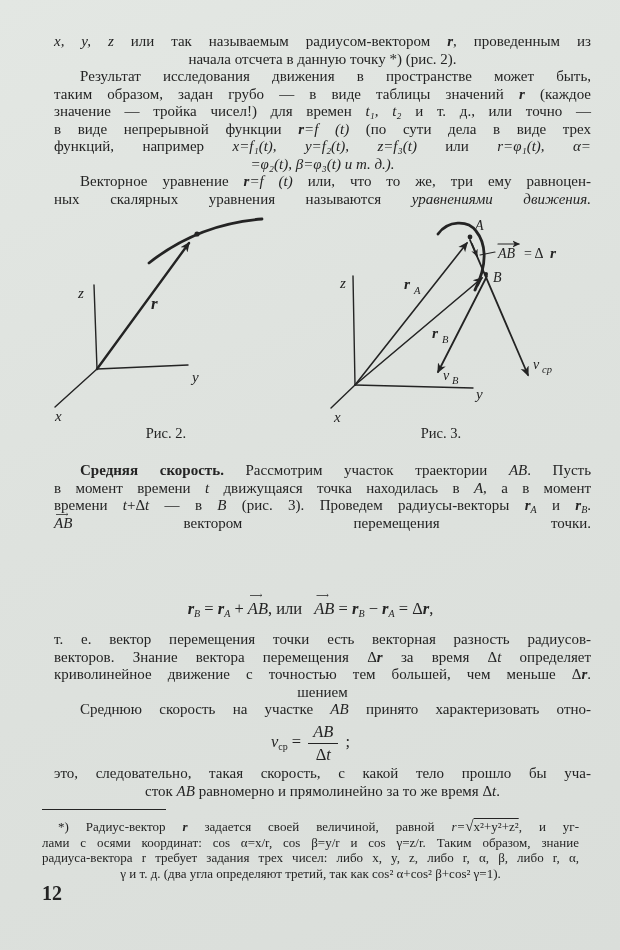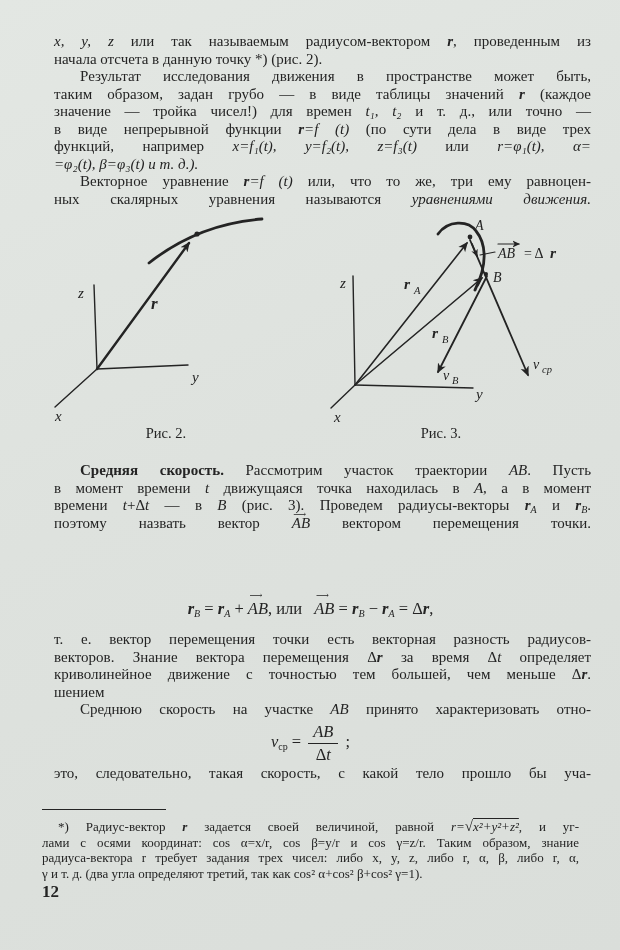--- a/index.html
+++ b/index.html
@@ -6,40 +6,40 @@
   .page{
     position:relative;width:620px;height:950px;margin:0 auto;
     background:linear-gradient(155deg,#e3e7e3 0%,#dee2de 45%,#dadeda 100%);
     color:#242424;
     font-family:"Liberation Serif","DejaVu Serif",serif;
     font-size:15px;overflow:hidden;
   }
   .tb{position:absolute;left:54px;width:537px;}
   .ln{height:17.5px;line-height:17.5px;white-space:normal;}
   .jl{text-align:justify;text-align-last:justify;}
-  .nl{text-align:left;}
+  .nl{text-align:center;}
   .ind{text-indent:26px;}
   .it{font-style:italic;}
   .bi{font-style:italic;font-weight:bold;}
   .b{font-weight:bold;}
   sub{font-size:10px;font-style:italic;line-height:0;vertical-align:-3px;}
   .vec{position:relative;font-style:italic;display:inline-block;}
   .vec .ar{position:absolute;left:8%;top:-9px;font-size:9px;font-style:normal;letter-spacing:-1px;}
   .eq{position:absolute;left:42px;width:537px;text-align:center;font-size:16.5px;}
   .eq .gap{display:inline-block;width:8px;}
   .frac{display:inline-block;vertical-align:middle;text-align:center;margin:0 3px;}
   .frac .num{display:block;border-bottom:1.3px solid #242424;padding:0 5px 1px;}
   .frac .den{display:block;padding-top:1px;font-family:Liberation Serif, serif;}
   .fnrule{position:absolute;left:42px;top:809px;width:124px;border-top:1.6px solid #242424;}
   .fn{position:absolute;left:42px;width:537px;font-size:13px;}
   .fn .ln{height:15.5px;line-height:15.5px;}
   .fn .ind{text-indent:16px;}
-  .rad{font-style:italic;text-decoration:overline;}
+  .rad{text-decoration:overline;}
   .sq{font-size:15px;}
-  .pageno{position:absolute;left:42px;top:882px;font-weight:bold;font-size:17px;}
+  .pageno{position:absolute;left:42px;top:882px;font-weight:bold;font-size:20px;}
   svg.fig{position:absolute;overflow:visible;}
   svg text{fill:#242424;}
   .axl{font:italic 15px "Liberation Serif",serif;}
   .ptl{font:italic 14px "Liberation Serif",serif;}
   .vecl{font:italic bold 17px "Liberation Serif",serif;}
   .vecl2{font:italic bold 15.5px "Liberation Serif",serif;}
   .subl{font:italic 10.5px "Liberation Serif",serif;}
   .lbl{font:14px "Liberation Serif",serif;}
   .cap{font:14.5px "Liberation Serif",serif;}
 </style>
@@ -122,21 +122,21 @@
     <text class="ptl" x="170" y="44">AB</text>
     <text class="lbl" x="196" y="44">= Δ</text>
     <text class="vecl2" x="222" y="44">r</text>
     <text class="cap" x="113" y="224" text-anchor="middle">Рис. 3.</text>
   </svg>
 
   <div class="tb" style="top:462px">
     <div class="ln jl ind"><span class="b">Средняя скорость.</span><span> Рассмотрим участок траектории </span><span class="it">AB</span><span>. Пусть</span></div>
     <div class="ln jl"><span>в момент времени </span><span class="it">t</span><span> движущаяся точка находилась в </span><span class="it">A</span><span>, а в момент</span></div>
     <div class="ln jl"><span>времени </span><span class="it">t</span><span>+Δ</span><span class="it">t</span><span> — в </span><span class="it">B</span><span> (рис. 3). Проведем радиусы-векторы </span><span class="bi">r</span><sub>A</sub><span> и </span><span class="bi">r</span><sub>B</sub><span>.</span></div>
-    <div class="ln jl"><span>поэтому назвать вектор </span><span class="vec"><span class="ar">⟶</span><span>AB</span></span><span> вектором перемещения точки.</span></div>
+    <div class="ln jl"><span class="vec"><span class="ar">⟶</span><span>AB</span></span><span> вектором перемещения точки.</span></div>
   </div>
 
 
   <div class="eq" style="top:599px">
     <span class="bi">r</span><sub>B</sub>
     <span>=</span>
     <span class="bi">r</span><sub>A</sub>
     <span>+</span>
     <span class="vec"><span class="ar">⟶</span><span>AB</span></span><span>, или</span><span class="gap"></span>
     <span class="vec"><span class="ar">⟶</span><span>AB</span></span>
@@ -158,20 +158,21 @@
 
   <div class="eq" style="top:722px">
     <span class="it">v</span><sub style="font-style:normal">ср</sub>
     <span>=</span>
     <span class="frac"><span class="num it">AB</span><span class="den"><span>Δ</span><span class="it">t</span></span></span>
     <span>;</span>
   </div>
 
   <div class="tb" style="top:765px">
     <div class="ln jl"><span>это, следовательно, такая скорость, с какой тело прошло бы уча-</span></div>
+    <div class="ln nl"><span>сток </span><span class="it">AB</span><span> равномерно и прямолинейно за то же время Δ</span><span class="it">t</span><span>.</span></div>
   </div>
 
   <div class="fnrule"></div>
 
   <div class="fn" style="top:819px">
     <div class="ln jl ind"><span>*) Радиус-вектор </span><span class="bi">r</span><span> задается своей величиной, равной </span><span class="it">r=</span><span class="sq">√</span><span class="rad">x²+y²+z²</span><span>, и уг-</span></div>
     <div class="ln jl"><span>лами с осями координат: cos α=x/r, cos β=y/r и cos γ=z/r. Таким образом, знание</span></div>
     <div class="ln jl"><span>радиуса-вектора r требует задания трех чисел: либо x, y, z, либо r, α, β, либо r, α,</span></div>
     <div class="ln nl"><span>γ и т. д. (два угла определяют третий, так как cos² α+cos² β+cos² γ=1).</span></div>
   </div>

